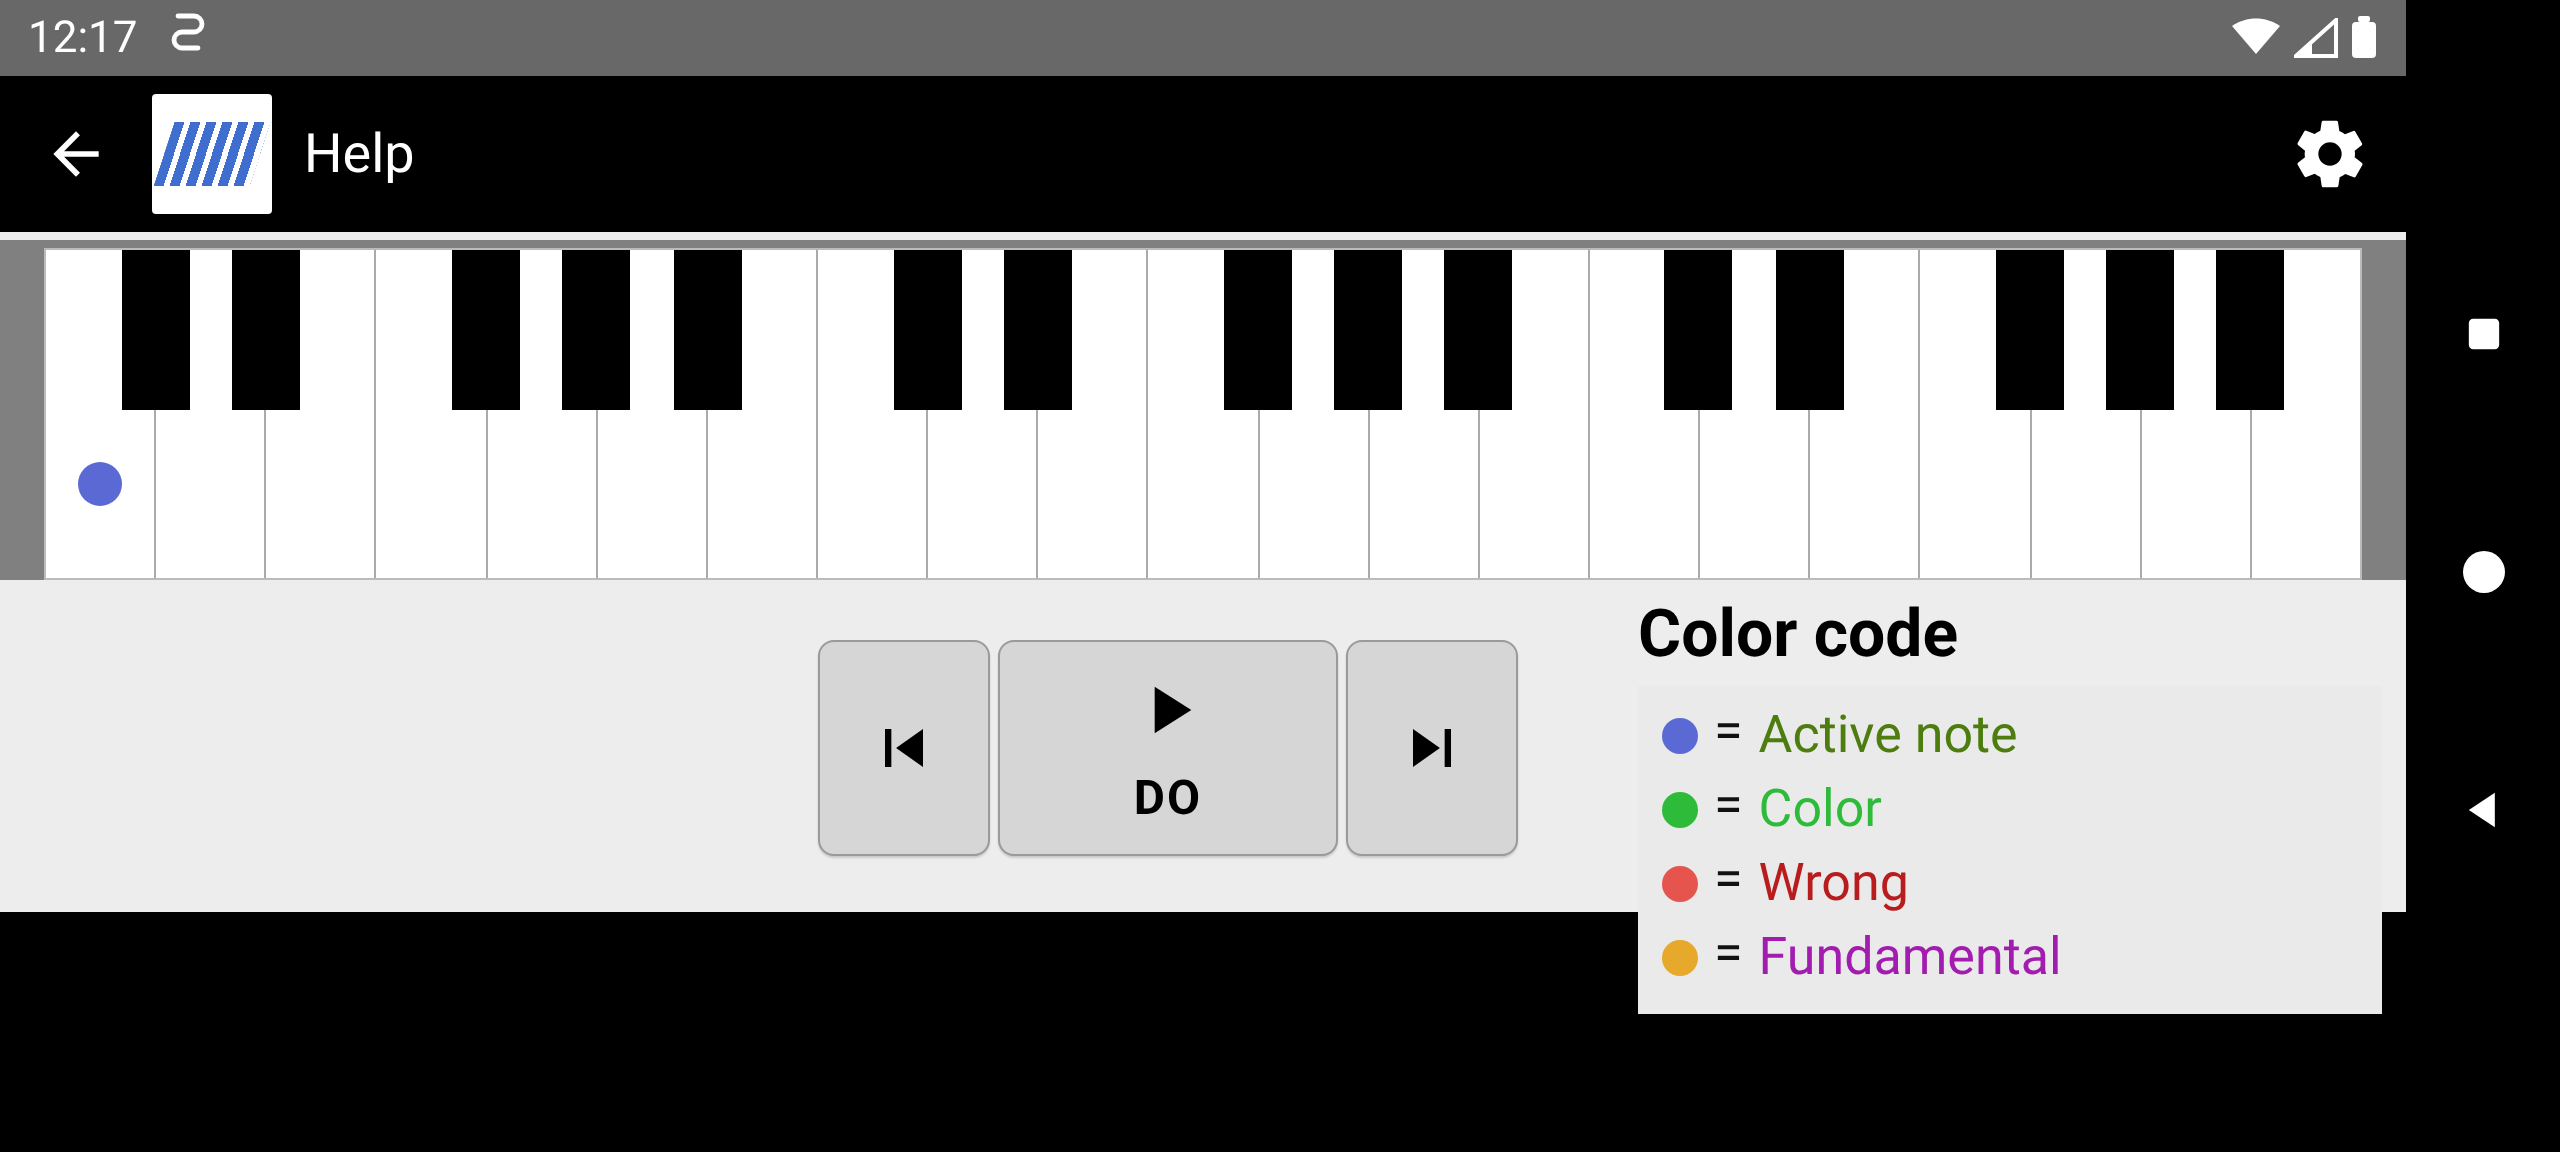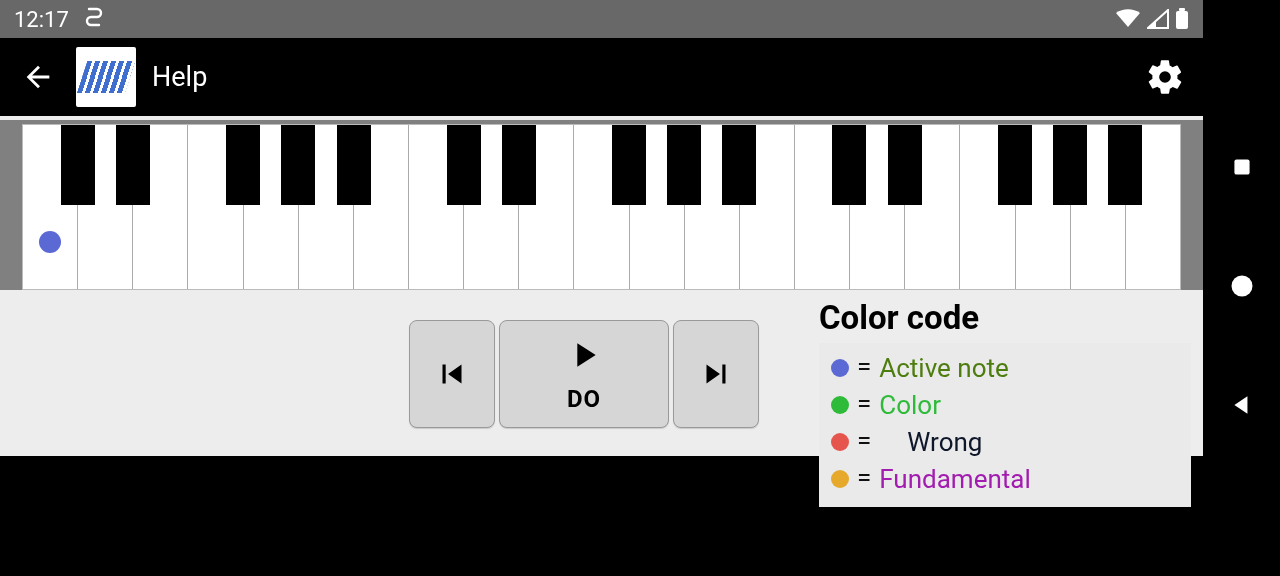--- a/index.html
+++ b/index.html
@@ -305,21 +305,21 @@
             <span class="legend-label" style="color: #4d7c0f;">Active note</span>
           </div>
           <div class="legend-row">
             <span class="legend-dot" style="background: rgb(47, 187, 58);"></span>
             <span class="legend-eq">=</span>
             <span class="legend-label" style="color: rgb(47, 187, 58);">Color</span>
           </div>
           <div class="legend-row">
             <span class="legend-dot" style="background: rgb(229, 85, 77);"></span>
             <span class="legend-eq">=</span>
-            <span class="legend-label" style="color: #0f172a; margin-left: 28px;">Wrong</span>
+            <span class="legend-label" style="color: #b91c1c;">Wrong</span>
           </div>
           <div class="legend-row">
             <span class="legend-dot" style="background: rgb(230, 169, 43);"></span>
             <span class="legend-eq">=</span>
             <span class="legend-label" style="color: #a21caf;">Fundamental</span>
           </div>
         </div>
     </div>
   </div>
 

